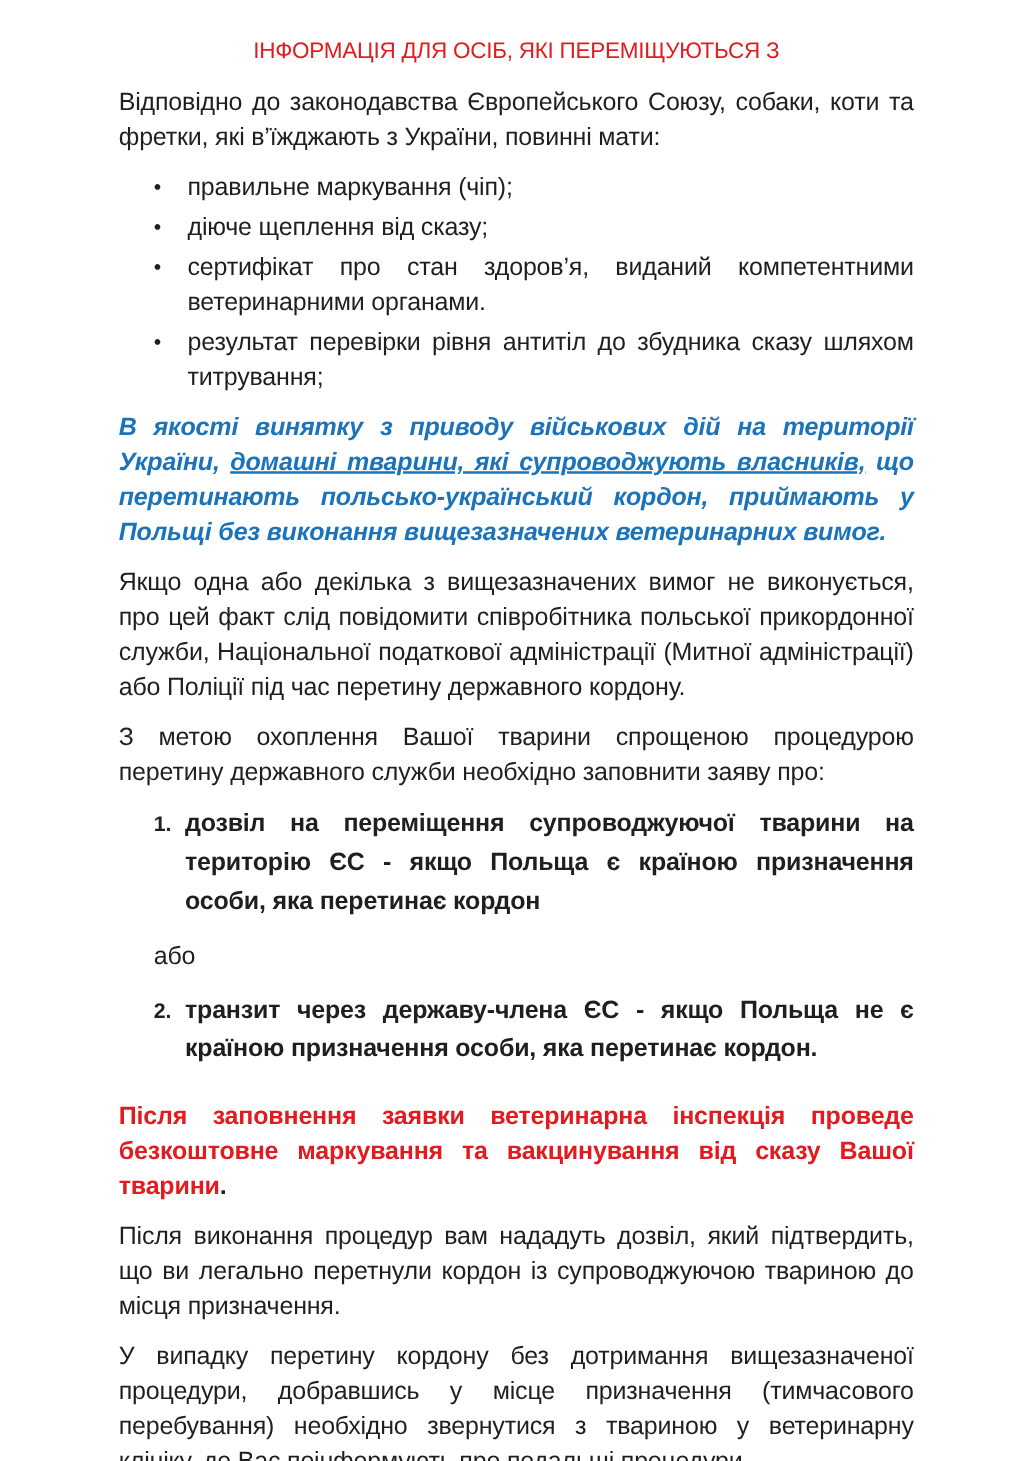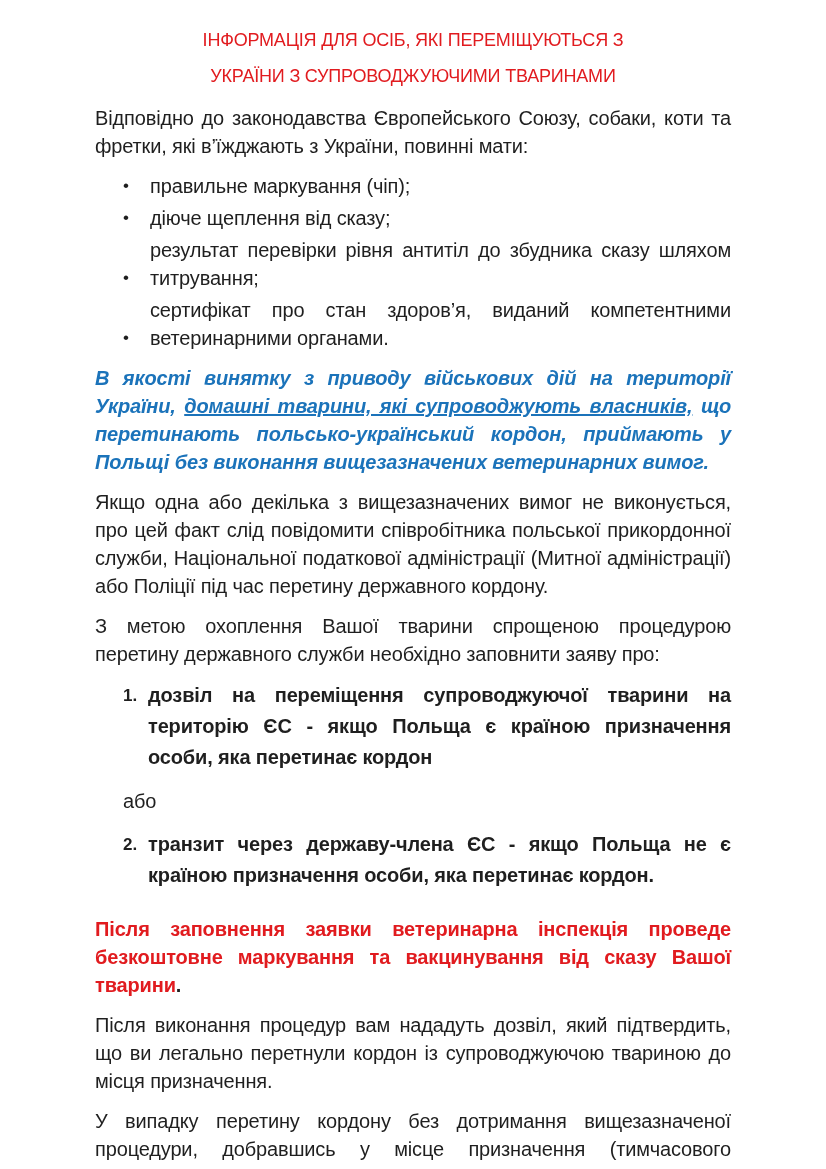--- a/index.html
+++ b/index.html
@@ -21,21 +21,21 @@
   .doc-title .t-line { display:block; }
 
   p.body-par, .li-text, .num-text, .or-word {
     font-size:20px; line-height:28px;
     letter-spacing:-0.15px;
   }
   p.body-par { text-align:justify; margin-bottom:12px; }
 
   ul.req-list { list-style:none; margin:0 0 12px 0; }
   ul.req-list li {
-    display:flex; margin-bottom:4px;align-items:flex-end;
+    display:flex; margin-bottom:4px;
   }
   ul.req-list li::before {
     content:"\2022";
     width:27px; min-width:27px;
     margin-left:28px;
     font-size:17px; line-height:28px;
     color:var(--body-text, #1f1f1f);
   }
   .li-text { flex:1; text-align:justify; }
 
@@ -57,37 +57,36 @@
   .red-par { color:var(--red, #e11b1f); font-weight:700;margin-top:24px; }
   .red-par .black-period { color:var(--body-text, #1f1f1f); }
 </style>
 </head>
 <body style="background: rgb(255, 255, 255);">
 
 <div class="page">
 
   <h1 class="doc-title">
     <span class="t-line">ІНФОРМАЦІЯ ДЛЯ ОСІБ, ЯКІ ПЕРЕМІЩУЮТЬСЯ З</span>
-    <span class="t-line">УКРАЇНИ З СУПРОВОДЖУЮЧИМИ ТВАРИНАМИ</span>
   </h1>
 
   <p class="body-par">Відповідно до законодавства Європейського Союзу, собаки, коти та фретки, які в’їжджають з України, повинні мати:</p>
 
   <ul class="req-list">
     <li>
       <span class="li-text">правильне маркування (чіп);</span>
     </li>
     <li>
       <span class="li-text">діюче щеплення від сказу;</span>
     </li>
     <li>
-      <span class="li-text">результат перевірки рівня антитіл до збудника сказу шляхом титрування;</span>
+      <span class="li-text">сертифікат про стан здоров’я, виданий компетентними ветеринарними органами.</span>
     </li>
     <li>
-      <span class="li-text">сертифікат про стан здоров’я, виданий компетентними ветеринарними органами.</span>
+      <span class="li-text">результат перевірки рівня антитіл до збудника сказу шляхом титрування;</span>
     </li>
   </ul>
 
   <p class="body-par blue-par"><span>В якості винятку з приводу військових дій на території України, </span><span class="u">домашні тварини, які супроводжують власників,</span><span> що перетинають польсько-український кордон, приймають у Польщі без виконання вищезазначених ветеринарних вимог.</span></p>
 
   <p class="body-par">Якщо одна або декілька з вищезазначених вимог не виконується, про цей факт слід повідомити співробітника польської прикордонної служби, Національної податкової адміністрації (Митної адміністрації) або Поліції під час перетину державного кордону.</p>
 
   <p class="body-par">З метою охоплення Вашої тварини спрощеною процедурою перетину державного служби необхідно заповнити заяву про:</p>
 
   <div class="numbered">

